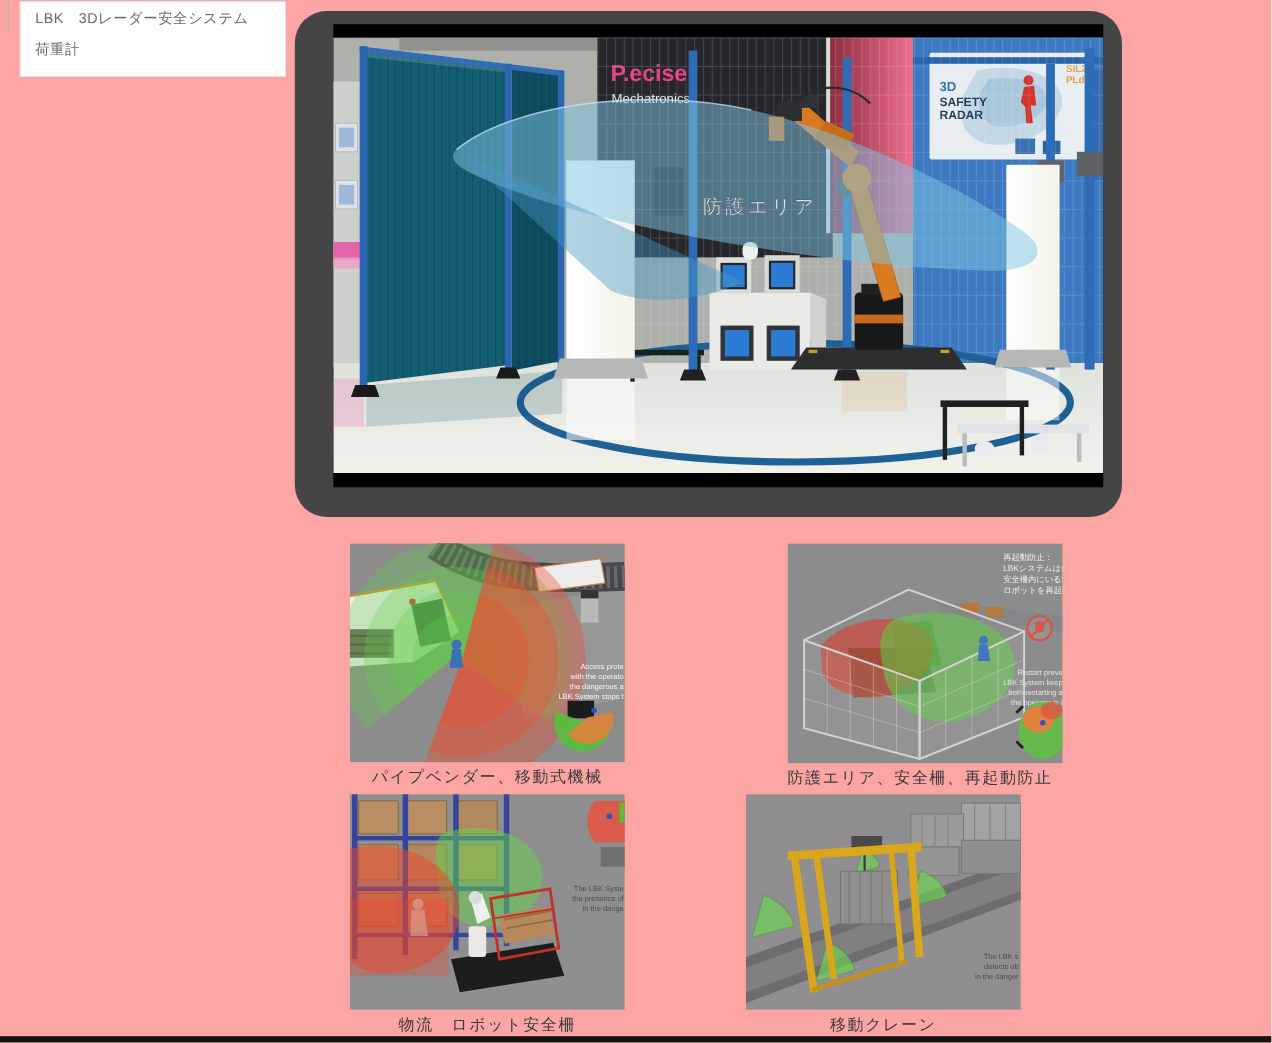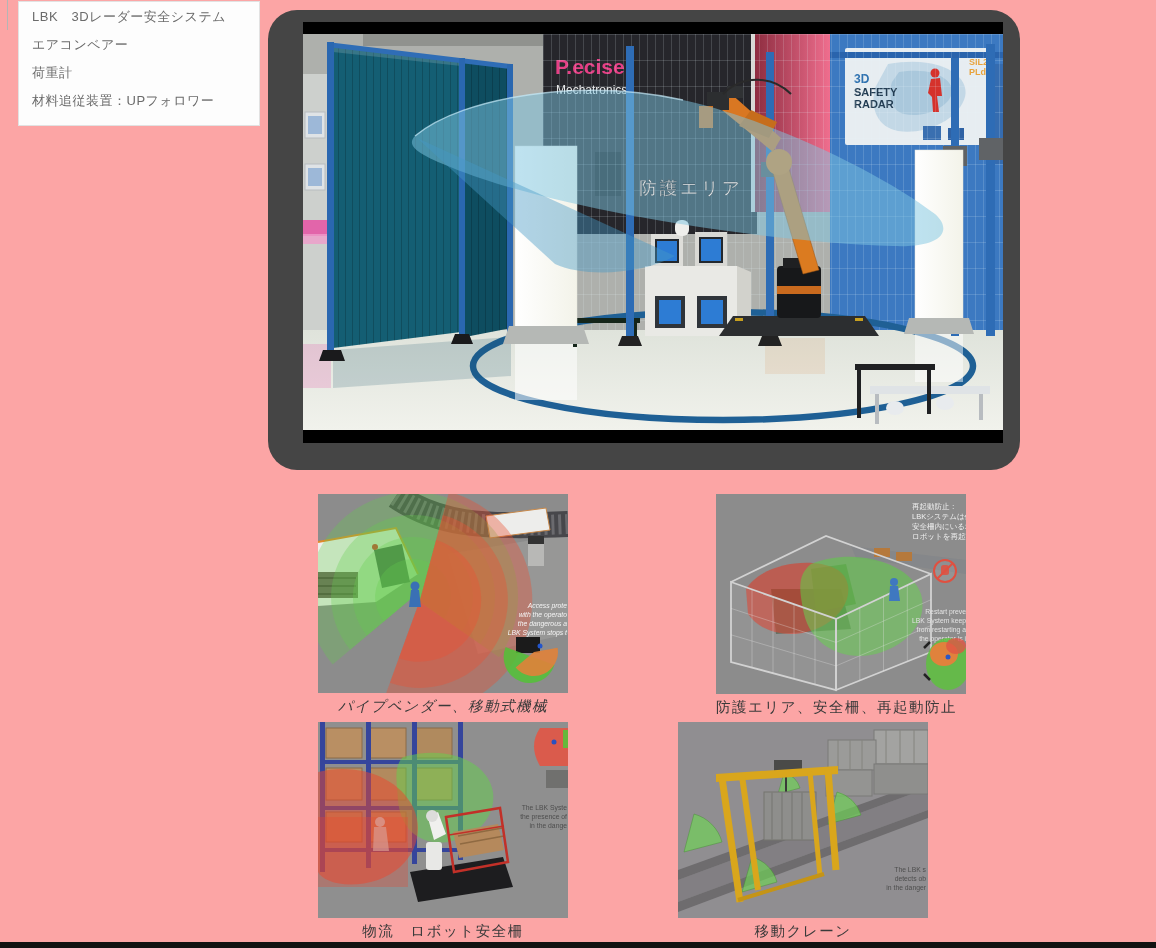--- a/index.html
+++ b/index.html
@@ -14,43 +14,41 @@
   .sidebar { position:absolute; left:18px; top:1px; width:242px; border:1px solid #e2e2e2; background:#fdfdfd; padding:1px 0 10px 0; }
   .sidebar-item { height:28px; line-height:28px; padding-left:13px; font-size:13px; color:#6b6b6b; letter-spacing:0.5px; white-space:nowrap; overflow:hidden; cursor:pointer; }
 
   
   .video-container { position:absolute; left:268px; top:10px; width:752px; height:460px; background:#454545;border-radius:29px; }
   .video-frame { position:absolute; left:35px; top:12px; width:700px; height:421px; background:#000; }
   .video-scene { position:absolute; left:0; top:12px; width:700px; height:396px; display:block; }
 
   
   .thumb-block { position:absolute; width:250px; }
-  .tb1 { left:318px; top:494px;font-style:italic; }
+  .tb1 { left:318px; top:494px; }
   .tb2 { left:678px; top:494px;padding-left:38px; }
   .tb3 { left:318px; top:722px; }
   .tb4 { left:678px; top:722px; }
   .thumb-img { display:block; width:250px; }
   .thumb-caption { margin-top:4px; text-align:center; font-size:14.5px; color:#3a3a3a; letter-spacing:1.5px; white-space:nowrap; }
 
   .bottom-bar { position:absolute; left:0; bottom:0; width:1156px; height:6px; background:#121212; }
 
   svg text { font-family:"Liberation Sans","DejaVu Sans",sans-serif; }
 </style>
 </head>
 <body>
 
 <div class="page">
 
   <div class="left-rule"></div>
 
   <div class="sidebar">
     <div class="sidebar-item">LBK　3Dレーダー安全システム</div>
-    <div class="sidebar-item">エアコンベアー</div>
     <div class="sidebar-item">荷重計</div>
-    <div class="sidebar-item">材料追従装置：UPフォロワー</div>
   </div>
 
   <div class="video-container">
     <div class="video-frame">
       <svg class="video-scene" viewBox="0 0 700 396" preserveAspectRatio="none">
         <defs>
           <linearGradient id="g_floor" x1="0" y1="0" x2="0" y2="1">
             <stop offset="0" stop-color="#dfe3db"></stop>
               <stop offset="1" stop-color="#f1f2ec"></stop>
           </linearGradient>

